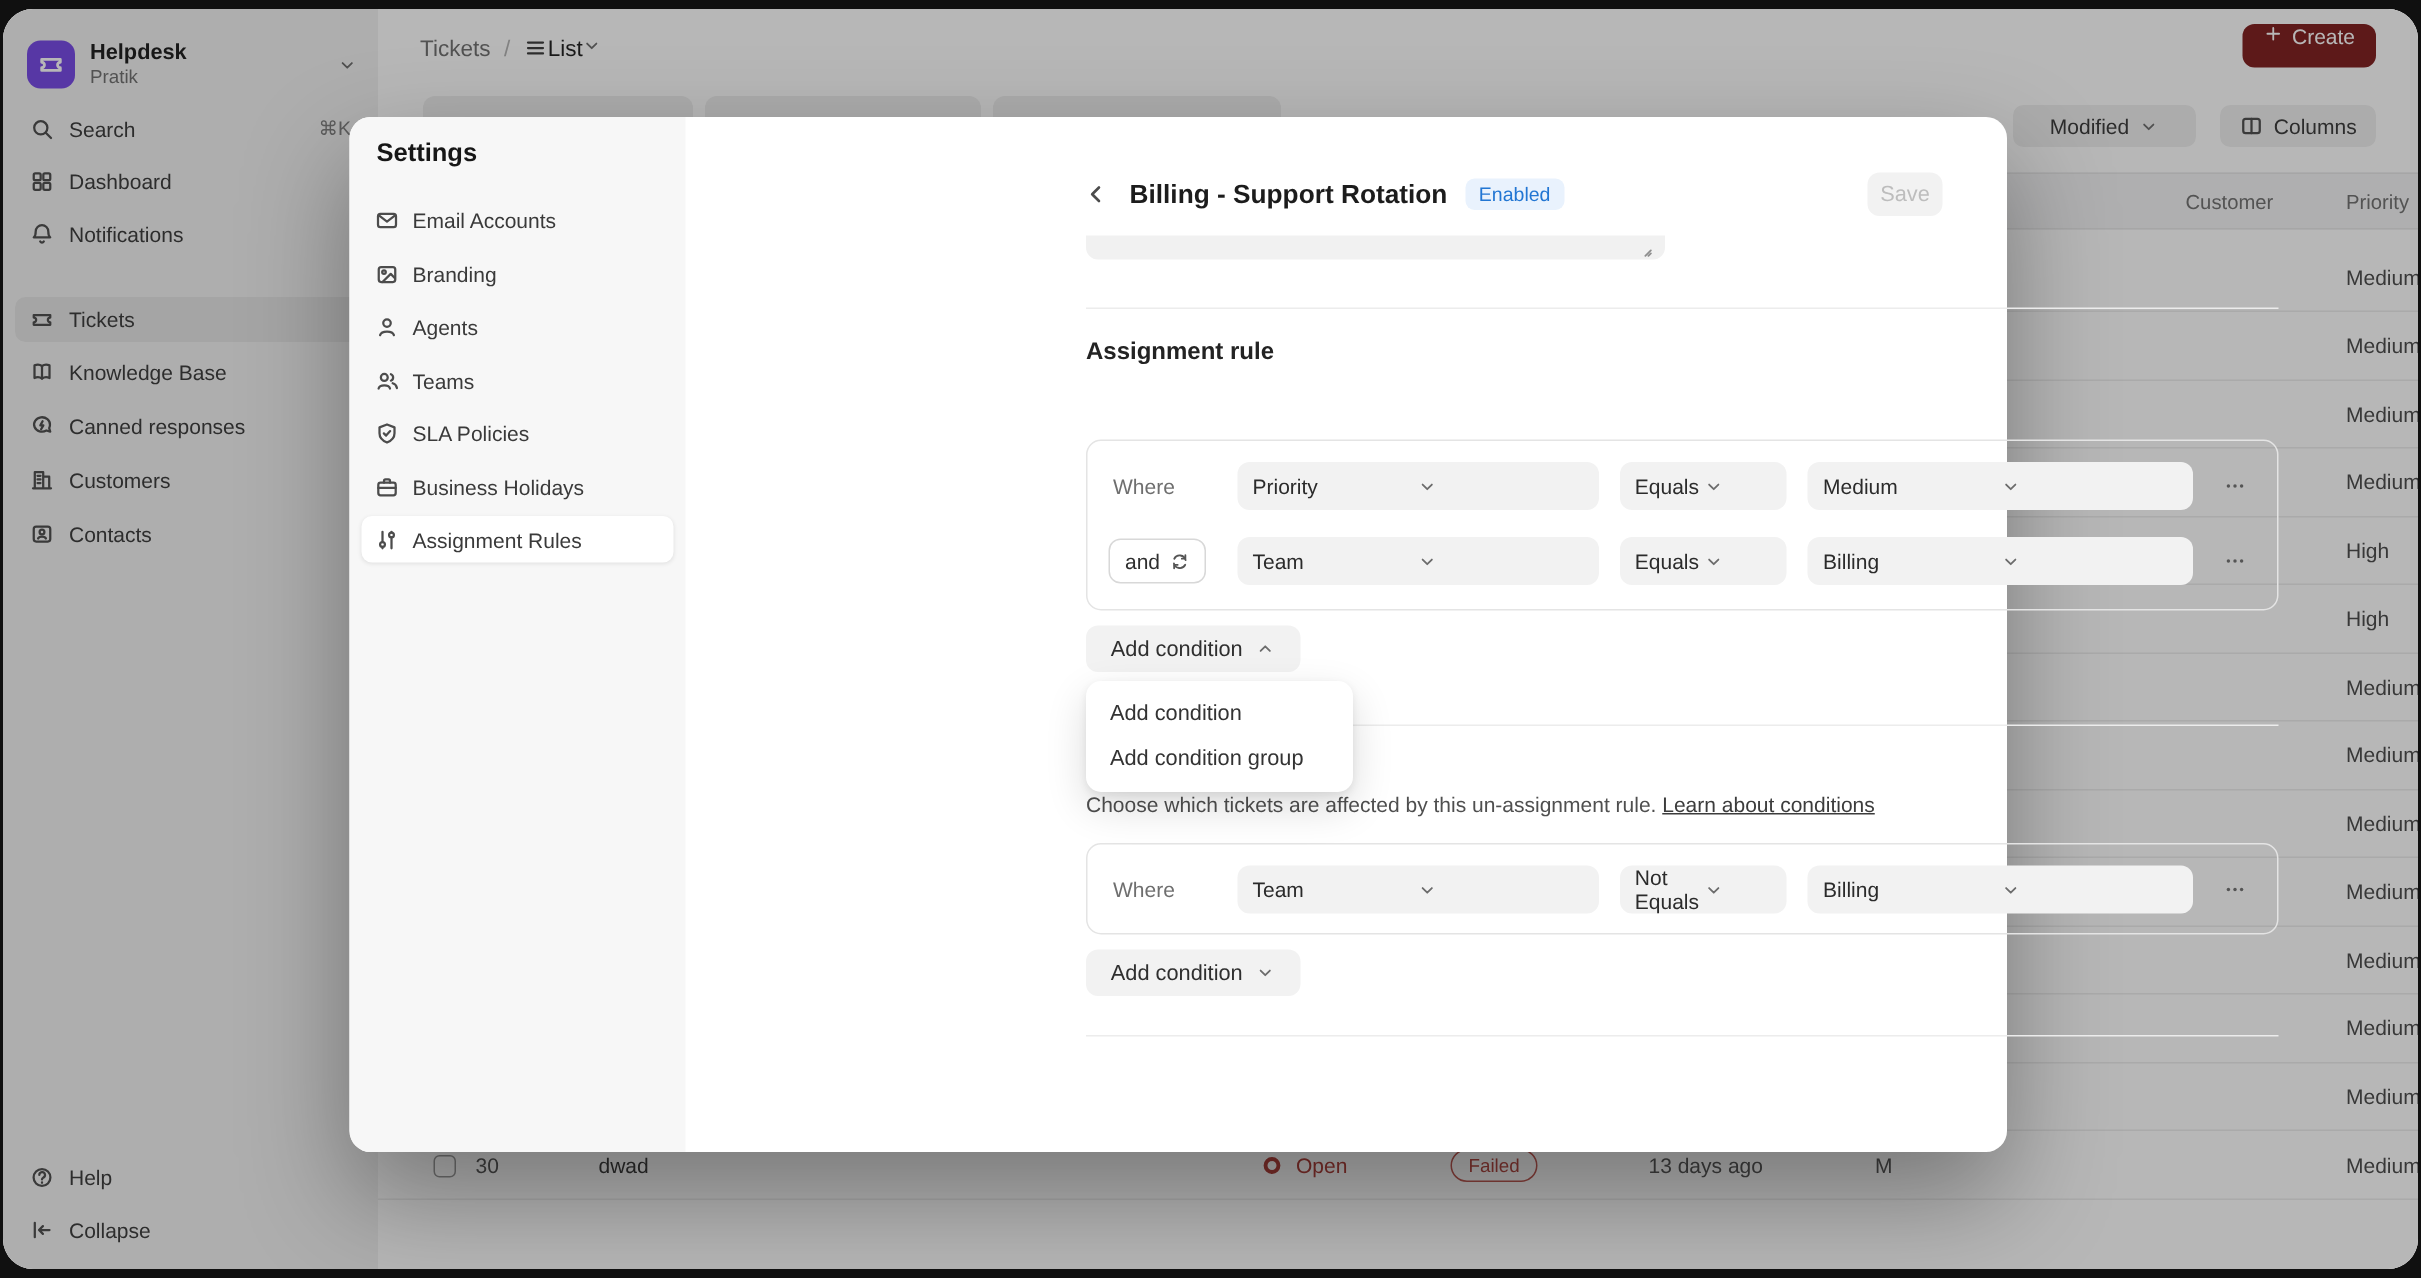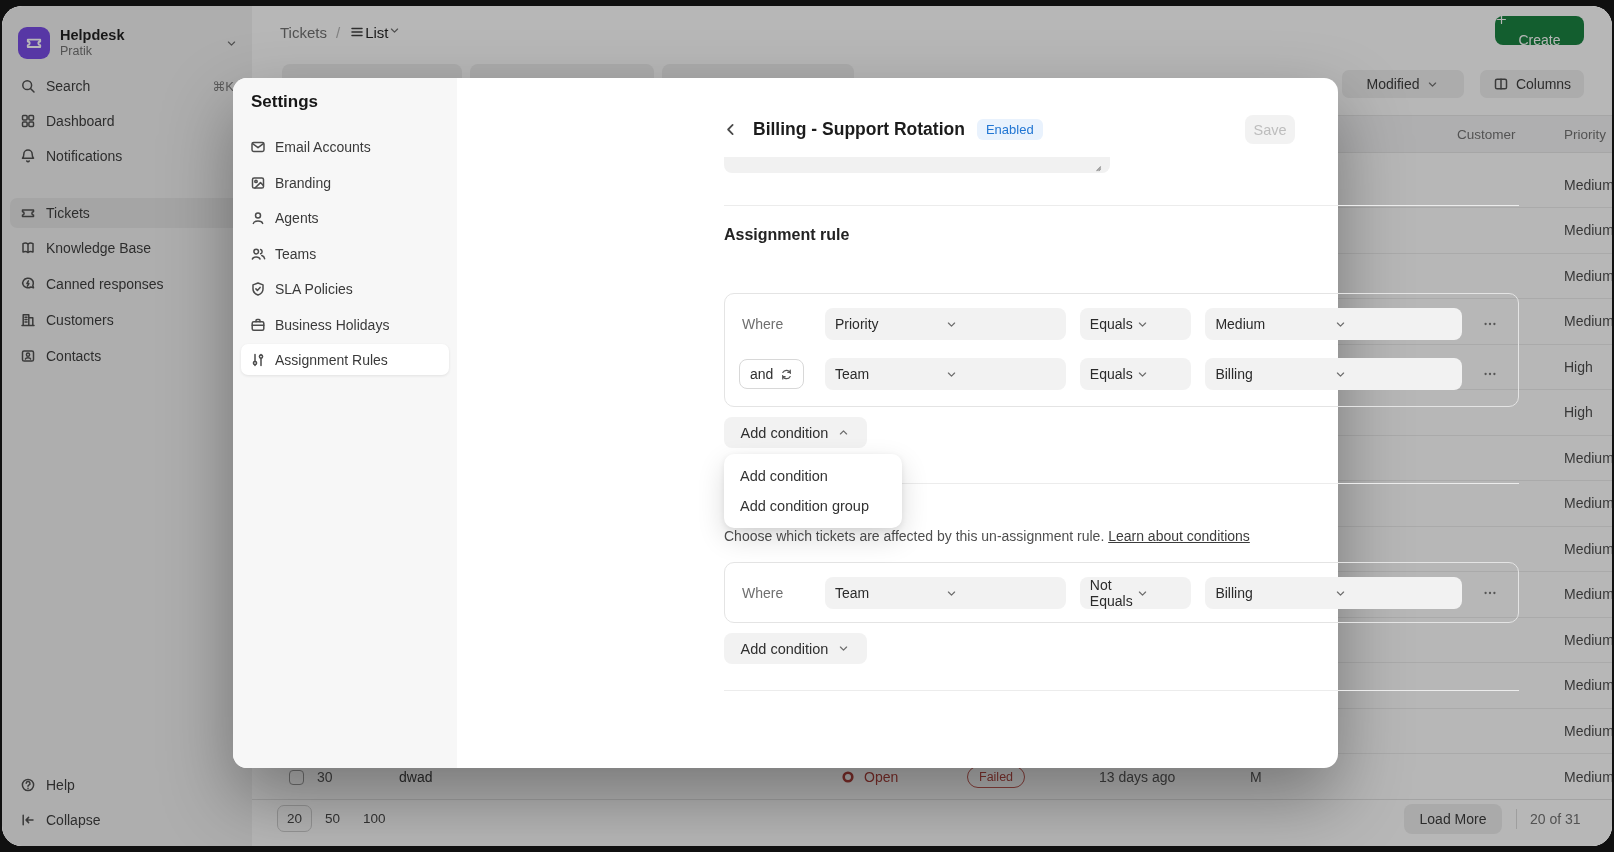--- a/index.html
+++ b/index.html
@@ -25,23 +25,23 @@
   .side-item .ic { color:#4c4c4c; }
   .shortcut { margin-left:auto; font-size:13px; color:#7d7d7d; }
 
   
   .main { position:absolute; left:250px; top:0; right:0; height:100%; background:#fff; }
   .crumbs { position:absolute; left:28px; top:0; height:52px; display:flex; align-items:center; gap:9px; }
   .crumb-root { font-size:15px; color:#6f6f6f; }
   .crumb-sep { font-size:15px; color:#b3b3b3; }
   .crumb-view { display:flex; align-items:flex-start; gap:0; cursor:pointer; }
   .crumb-view .lbl { font-size:15px; font-weight:500; color:#1f1f1f; }
-  .btn-create { position:absolute; left:1243px; top:10px; width:89px; height:29px; background:#15803d;
+  .btn-create { position:absolute; left:1243px; top:10px; width:89px; height:29px; background:#7f1d1d;
     color:#fff; border:none; border-radius:8px; display:flex; justify-content:center;
-    gap:6px; font-size:14px; cursor:pointer;flex-direction:column; }
+    gap:6px; font-size:14px; cursor:pointer; }
   .pill { position:absolute; top:58px; height:32px; border-radius:8px; background:#efefef; }
   .toolbtn { position:absolute; top:64px; height:28px; border:none; background:#efefef; border-radius:7px;
     display:flex; align-items:center; justify-content:center; gap:7px; font-size:14px; color:#383838; cursor:pointer; }
   .t-head { position:absolute; left:0; right:0; top:109px; height:38px; background:#f4f4f5;
     border-top:1px solid #e7e7e7; border-bottom:1px solid #e7e7e7; }
   .t-head span { position:absolute; font-size:13.5px; color:#707070; line-height:37px; }
   .t-row { position:absolute; left:0; right:0; height:45.5px; border-bottom:1px solid #ececec; cursor:pointer; }
   .t-priority { position:absolute; left:1312px; font-size:14px; color:#4a4a4a; line-height:45px; }
   .b-row { position:absolute; left:0; right:0; top:748px; height:46px; border-bottom:1px solid #ececec;
     font-size:14px; color:#4a4a4a; cursor:pointer; }
@@ -352,30 +352,20 @@
               </svg>
             </span>
         <span>Open</span>
       </span>
       <span class="badge-failed" style="left:715px">Failed</span>
       <span style="left:847px;color:#555">13 days ago</span>
       <span style="left:998px;color:#555">M</span>
       <span style="left:1312px">Medium</span>
     </div>
 
-    <div class="m-footer">
-      <div class="pagesizes" id="pagesizes">
-            <button class="ps-btn active">20</button>
-            <button class="ps-btn">50</button>
-            <button class="ps-btn">100</button>
-          </div>
-      <button class="btn-loadmore">Load More</button>
-      <span class="vsep"></span>
-      <span class="count">20 of 31</span>
-    </div>
   </main>
 
   <div class="overlay"></div>
 
   <div class="modal">
     <aside class="m-panel">
       <div class="m-title">Settings</div>
       <nav id="settings-nav">
             <div class="snav-item" style="top:53px">
     <span class="ic">

